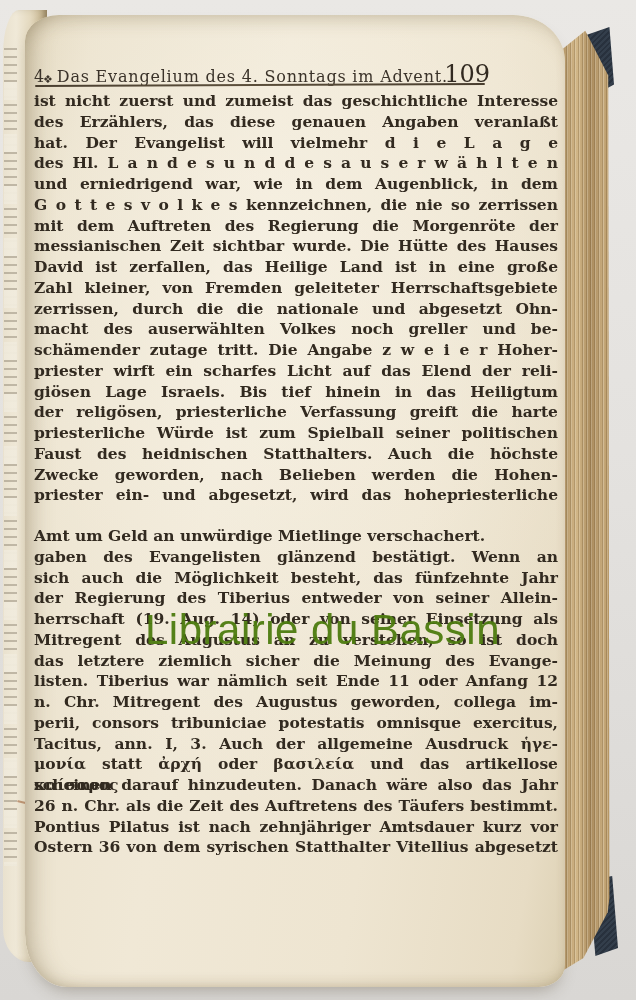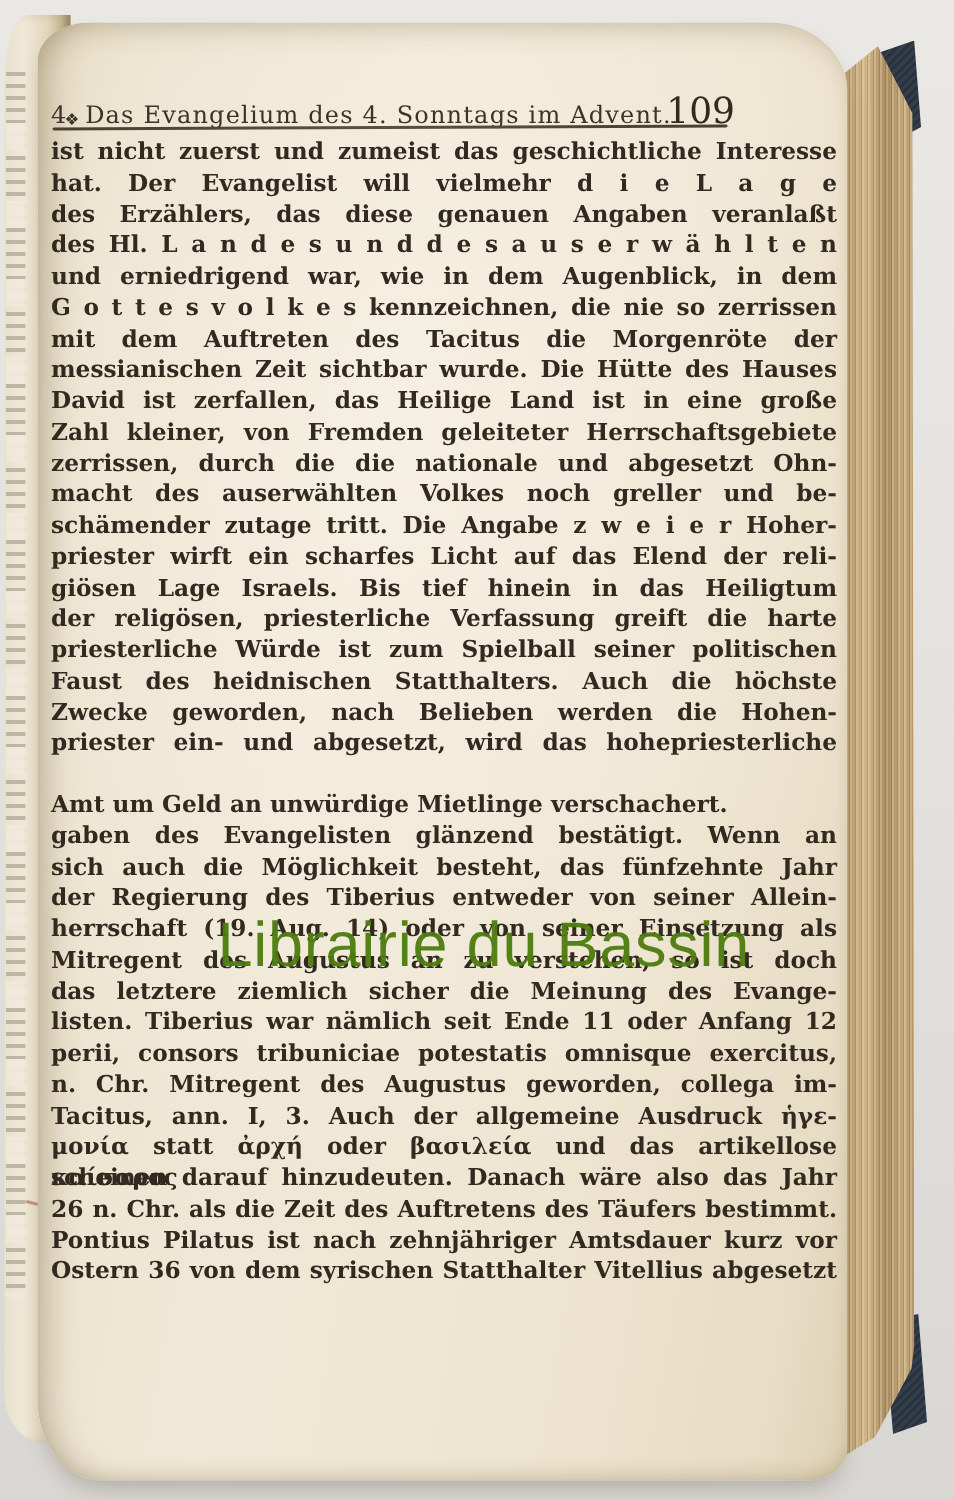--- a/index.html
+++ b/index.html
@@ -110,26 +110,26 @@
 
 <div class="page">
   <div class="running-header">
     <span class="ornament">❖</span>
     <span class="header-title">4. Das Evangelium des 4. Sonntags im Advent.</span>
     <span class="page-number">109</span>
   </div>
   <div class="header-rule"></div>
   <div class="body-lines">
       <div class="line">ist nicht zuerst und zumeist das geschichtliche Interesse</div>
+      <div class="line">des Erzählers, das diese genauen Angaben veranlaßt</div>
       <div class="line">hat. Der Evangelist will vielmehr d i e L a g e</div>
-      <div class="line">des Erzählers, das diese genauen Angaben veranlaßt</div>
       <div class="line">des Hl. L a n d e s u n d d e s a u s e r w ä h l t e n</div>
       <div class="line">und erniedrigend war, wie in dem Augenblick, in dem</div>
       <div class="line">G o t t e s v o l k e s kennzeichnen, die nie so zerrissen</div>
-      <div class="line">mit dem Auftreten des Tacitus die Morgenröte der</div>
+      <div class="line">mit dem Auftreten des Regierung die Morgenröte der</div>
       <div class="line">messianischen Zeit sichtbar wurde. Die Hütte des Hauses</div>
       <div class="line">David ist zerfallen, das Heilige Land ist in eine große</div>
       <div class="line">Zahl kleiner, von Fremden geleiteter Herrschaftsgebiete</div>
       <div class="line">zerrissen, durch die die nationale und abgesetzt Ohn-</div>
       <div class="line">macht des auserwählten Volkes noch greller und be-</div>
       <div class="line">schämender zutage tritt. Die Angabe z w e i e r Hoher-</div>
       <div class="line">priester wirft ein scharfes Licht auf das Elend der reli-</div>
       <div class="line">giösen Lage Israels. Bis tief hinein in das Heiligtum</div>
       <div class="line">der religösen, priesterliche Verfassung greift die harte</div>
       <div class="line">priesterliche Würde ist zum Spielball seiner politischen</div>
@@ -137,22 +137,22 @@
       <div class="line">Zwecke geworden, nach Belieben werden die Hohen-</div>
       <div class="line">priester ein- und abgesetzt, wird das hohepriesterliche</div>
       <div class="line no-just">Amt um Geld an unwürdige Mietlinge verschachert.</div>
       <div class="line">gaben des Evangelisten glänzend bestätigt. Wenn an</div>
       <div class="line">sich auch die Möglichkeit besteht, das fünfzehnte Jahr</div>
       <div class="line">der Regierung des Tiberius entweder von seiner Allein-</div>
       <div class="line">herrschaft (19. Aug. 14) oder von seiner Einsetzung als</div>
       <div class="line">Mitregent des Augustus an zu verstehen, so ist doch</div>
       <div class="line">das letztere ziemlich sicher die Meinung des Evange-</div>
       <div class="line">listen. Tiberius war nämlich seit Ende 11 oder Anfang 12</div>
+      <div class="line">n. Chr. Mitregent des Augustus geworden, collega im-</div>
       <div class="line">perii, consors tribuniciae potestatis omnisque exercitus,</div>
-      <div class="line">n. Chr. Mitregent des Augustus geworden, collega im-</div>
       <div class="line">Tacitus, ann. I, 3. Auch der allgemeine Ausdruck ἡγε-</div>
       <div class="line">μονία statt ἀρχή oder βασιλεία und das artikellose καίσαρος</div>
       <div class="line">scheinen darauf hinzudeuten. Danach wäre also das Jahr</div>
       <div class="line">26 n. Chr. als die Zeit des Auftretens des Täufers bestimmt.</div>
       <div class="line">Pontius Pilatus ist nach zehnjähriger Amtsdauer kurz vor</div>
       <div class="line">Ostern 36 von dem syrischen Statthalter Vitellius abgesetzt</div>
     </div>
 </div>
 
 <div class="watermark">Librairie du Bassin</div>

